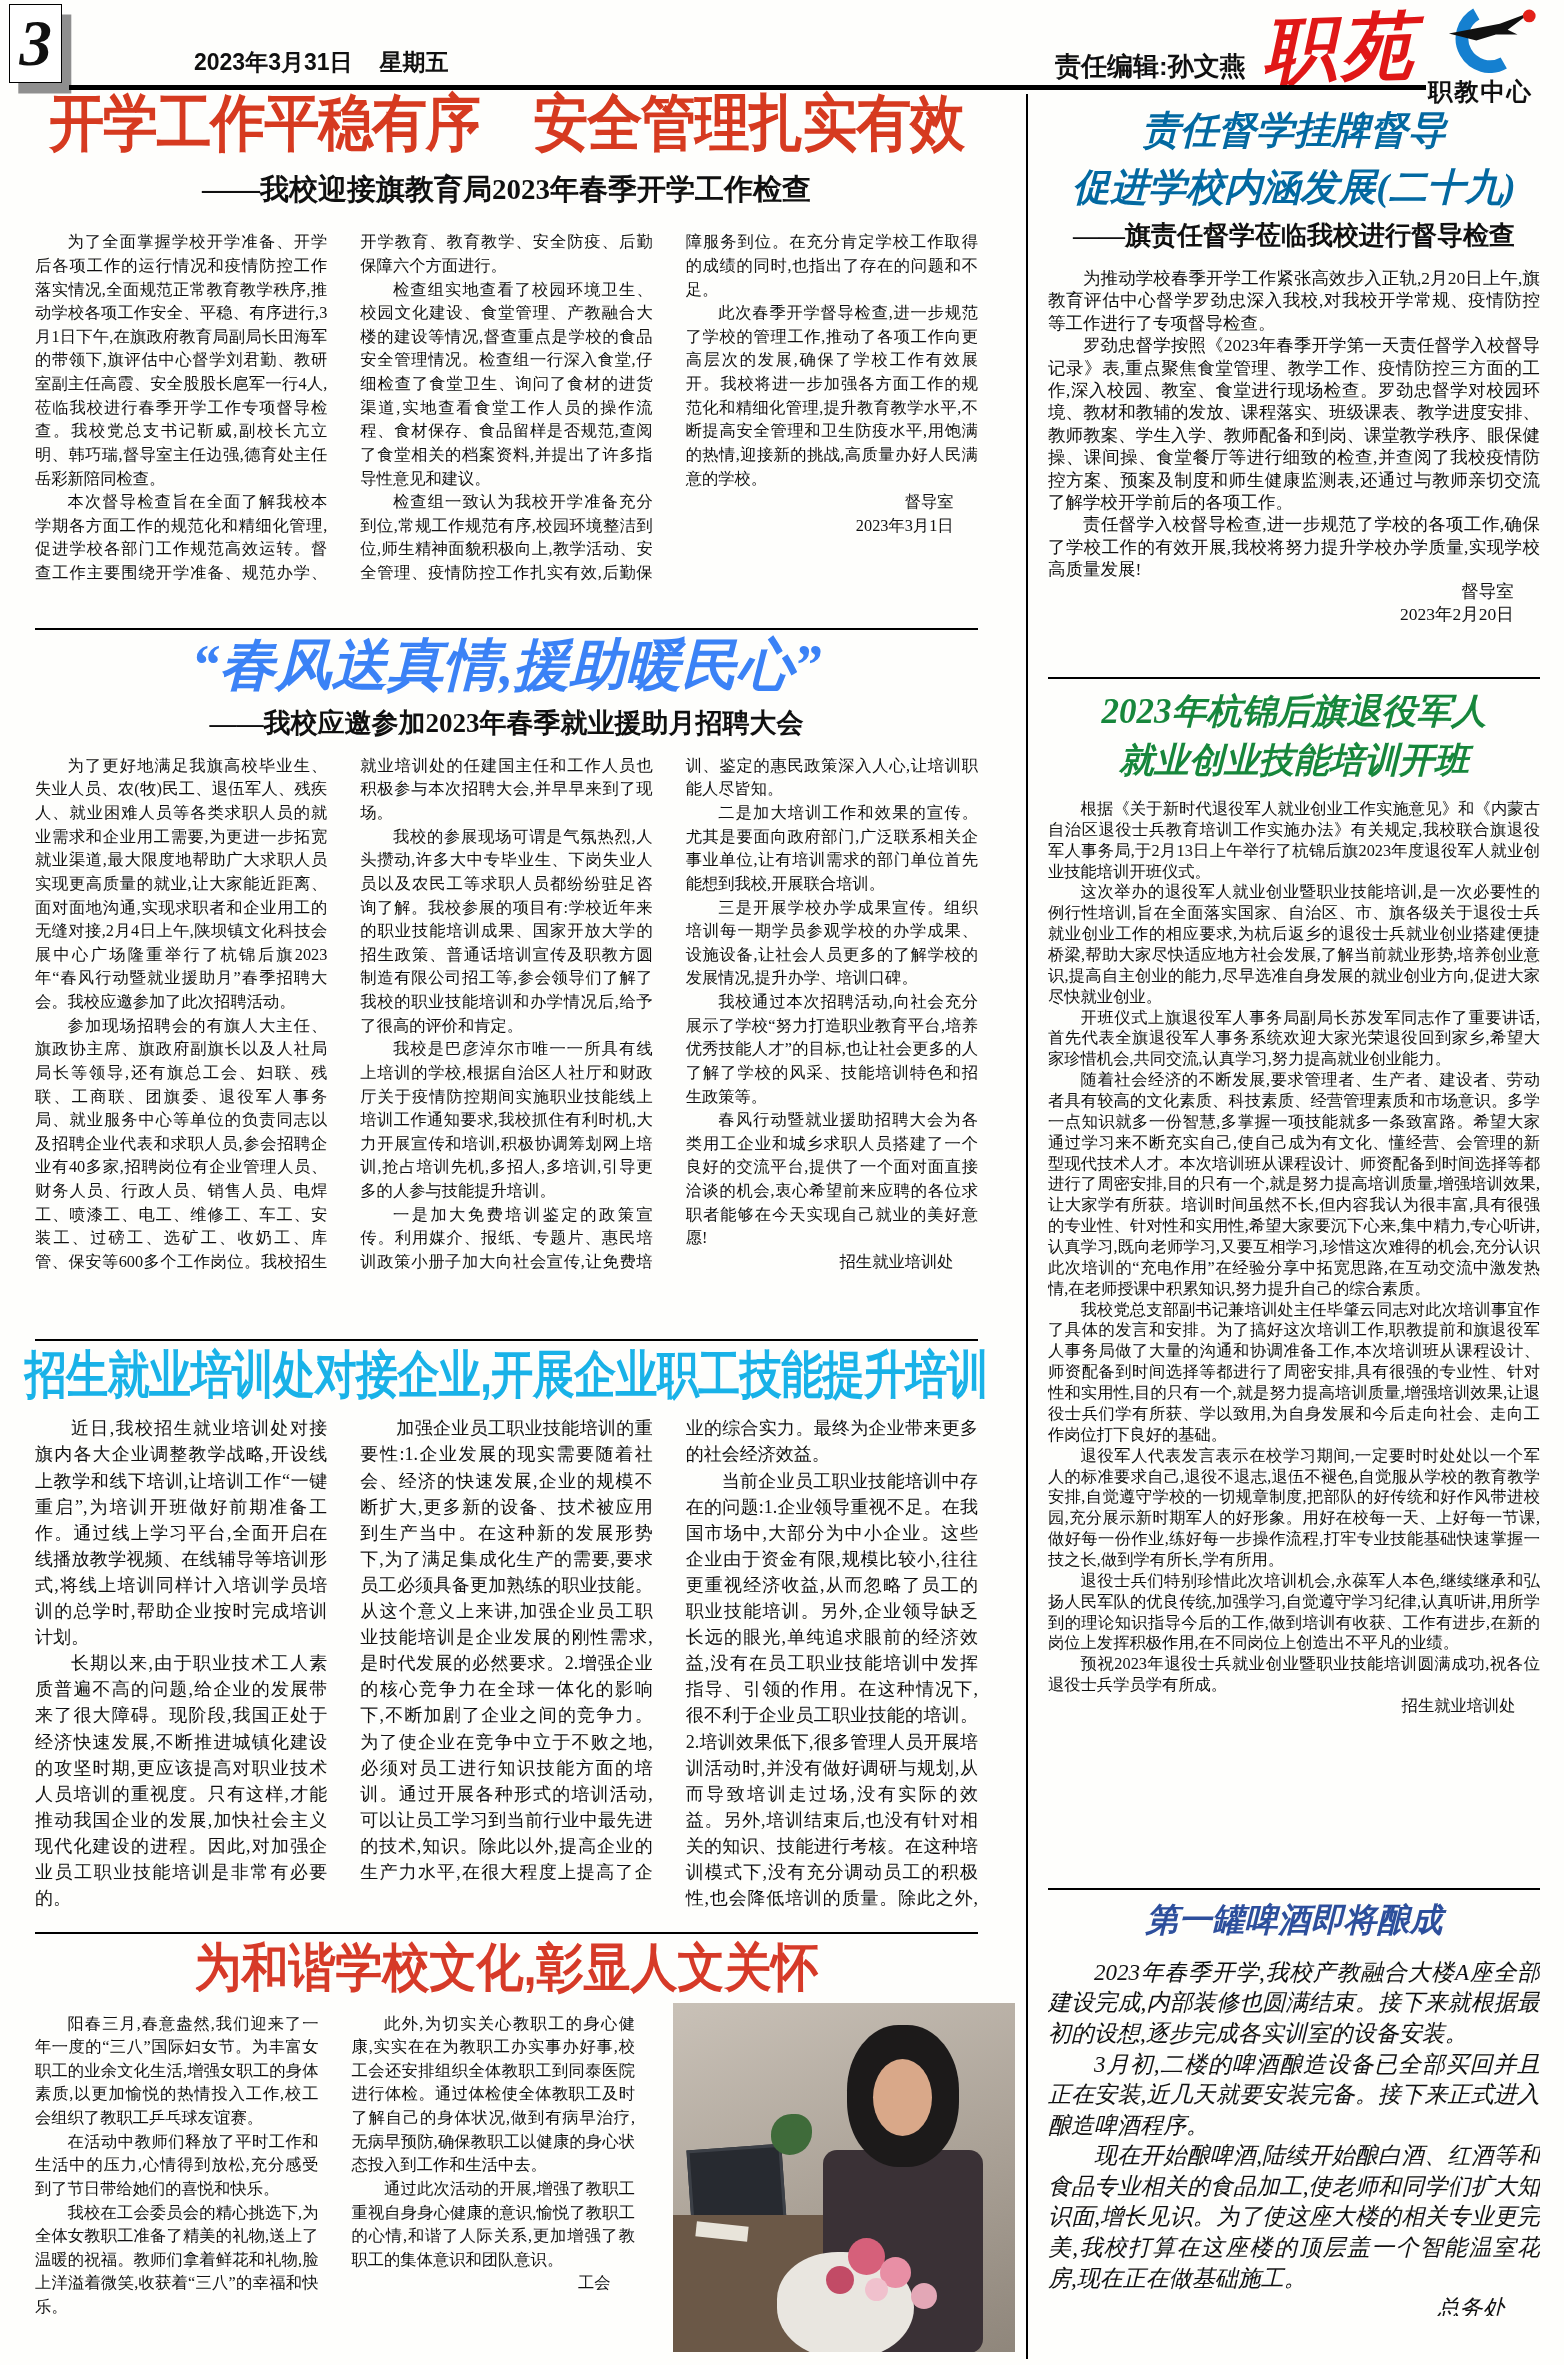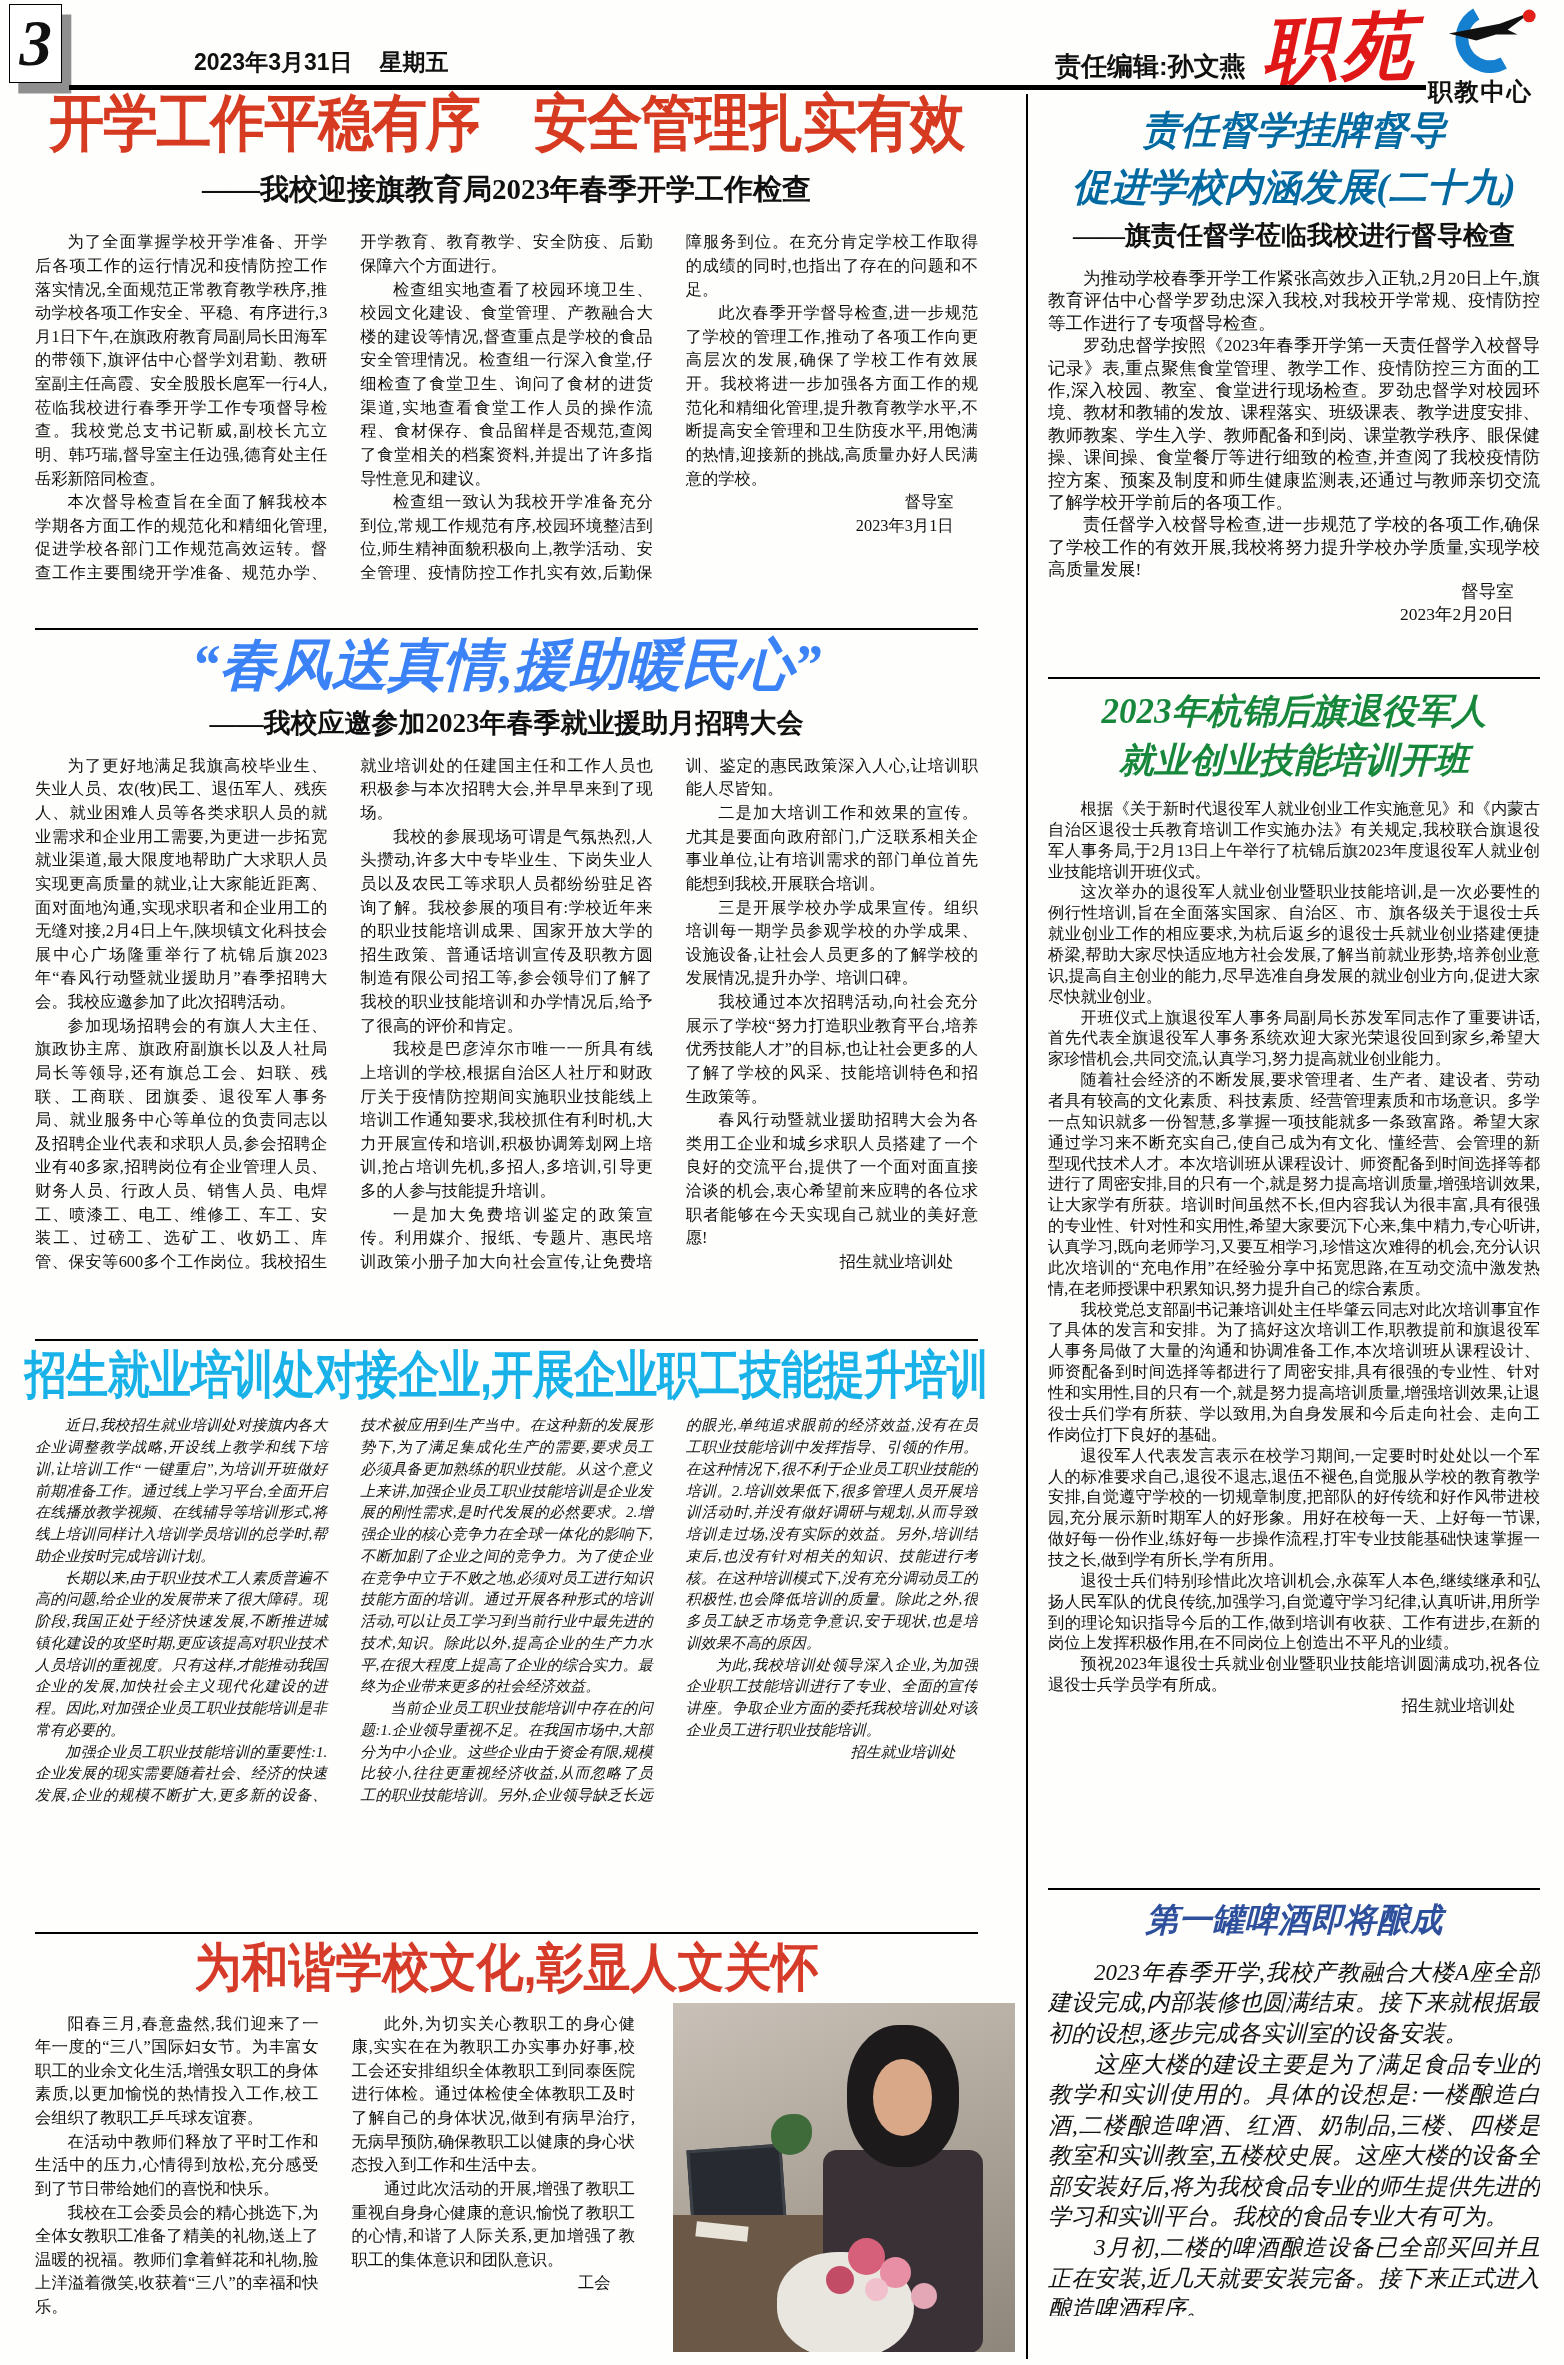--- a/index.html
+++ b/index.html
@@ -40,21 +40,21 @@
             font-size:16.3px;line-height:1.45;}
   .a2{left:35px;top:635px;width:943px;}
   .a2 h1{font:italic 700 56px "Liberation Serif",serif;color:#3b82f6;line-height:1.1;}
   .a2 h2{margin-top:8.2px;font:700 27px "Liberation Serif",serif;}
   .a2 .body{margin-top:13px;height:582px;column-count:3;column-gap:33px;
             font-size:16.3px;line-height:1.45;}
   .a3{left:0px;top:1350px;width:1013px;}
   .a3 h1{font:900 42px "Liberation Sans","DejaVu Sans",sans-serif;color:#19b2e8;
          transform:scaleY(1.22);letter-spacing:-0.6px;line-height:1.2;}
   .a3 .body{margin:15px auto 0;width:943px;height:512px;column-count:3;column-gap:33px;
-            font-size:15px;line-height:1.45;font-style:italic;}
+            font-size:18px;line-height:1.45;}
   .a4{left:35px;top:1940px;width:943px;}
   .a4 h1{font:900 47px "Liberation Sans","DejaVu Sans",sans-serif;color:#d63a28;
          transform:scaleY(1.1);line-height:1.15;}
   .a4 .body{margin-top:17.5px;width:600px;height:344px;column-count:2;column-gap:33px;
             font-size:16.3px;line-height:1.45;}
   
   .r1{left:1048px;top:102px;width:492px;}
   .r1 h1{font:italic 700 38px "Liberation Serif",serif;color:#0369a1;line-height:1.5;}
   .r1 h2{margin-top:2px;font:700 26px "Liberation Serif",serif;}
   .r1 .body{margin-top:14px;height:373px;font-size:17.5px;line-height:1.28;}
@@ -177,21 +177,20 @@
       <p>当前企业员工职业技能培训中存在的问题:1.企业领导重视不足。在我国市场中,大部分为中小企业。这些企业由于资金有限,规模比较小,往往更重视经济收益,从而忽略了员工的职业技能培训。另外,企业领导缺乏长远的眼光,单纯追求眼前的经济效益,没有在员工职业技能培训中发挥指导、引领的作用。在这种情况下,很不利于企业员工职业技能的培训。2.培训效果低下,很多管理人员开展培训活动时,并没有做好调研与规划,从而导致培训走过场,没有实际的效益。另外,培训结束后,也没有针对相关的知识、技能进行考核。在这种培训模式下,没有充分调动员工的积极性,也会降低培训的质量。除此之外,很多员工缺乏市场竞争意识,安于现状,也是培训效果不高的原因。</p>
       <p>为此,我校培训处领导深入企业,为加强企业职工技能培训进行了专业、全面的宣传讲座。争取企业方面的委托我校培训处对该企业员工进行职业技能培训。</p>
       <p class="sig">招生就业培训处</p>
     </div>
   </section>
 
   <section class="art r3">
     <h1>第一罐啤酒即将酿成</h1>
     <div class="body">
       <p>2023年春季开学,我校产教融合大楼A座全部建设完成,内部装修也圆满结束。接下来就根据最初的设想,逐步完成各实训室的设备安装。</p>
-      <p>这座大楼的建设主要是为了满足食品专业的教学和实训使用的。具体的设想是:一楼酿造白酒,二楼酿造啤酒、红酒、奶制品,三楼、四楼是教室和实训教室,五楼校史展。这座大楼的设备全部安装好后,将为我校食品专业的师生提供先进的学习和实训平台。我校的食品专业大有可为。</p>
       <p>3月初,二楼的啤酒酿造设备已全部买回并且正在安装,近几天就要安装完备。接下来正式进入酿造啤酒程序。</p>
       <p>现在开始酿啤酒,陆续开始酿白酒、红酒等和食品专业相关的食品加工,使老师和同学们扩大知识面,增长见识。为了使这座大楼的相关专业更完美,我校打算在这座楼的顶层盖一个智能温室花房,现在正在做基础施工。</p>
       <p class="sig">总务处</p>
       <p class="sig">2023年3月22日</p>
     </div>
   </section>
 
   <section class="art a4">
     <h1>为和谐学校文化,彰显人文关怀</h1>
     <div class="body">

